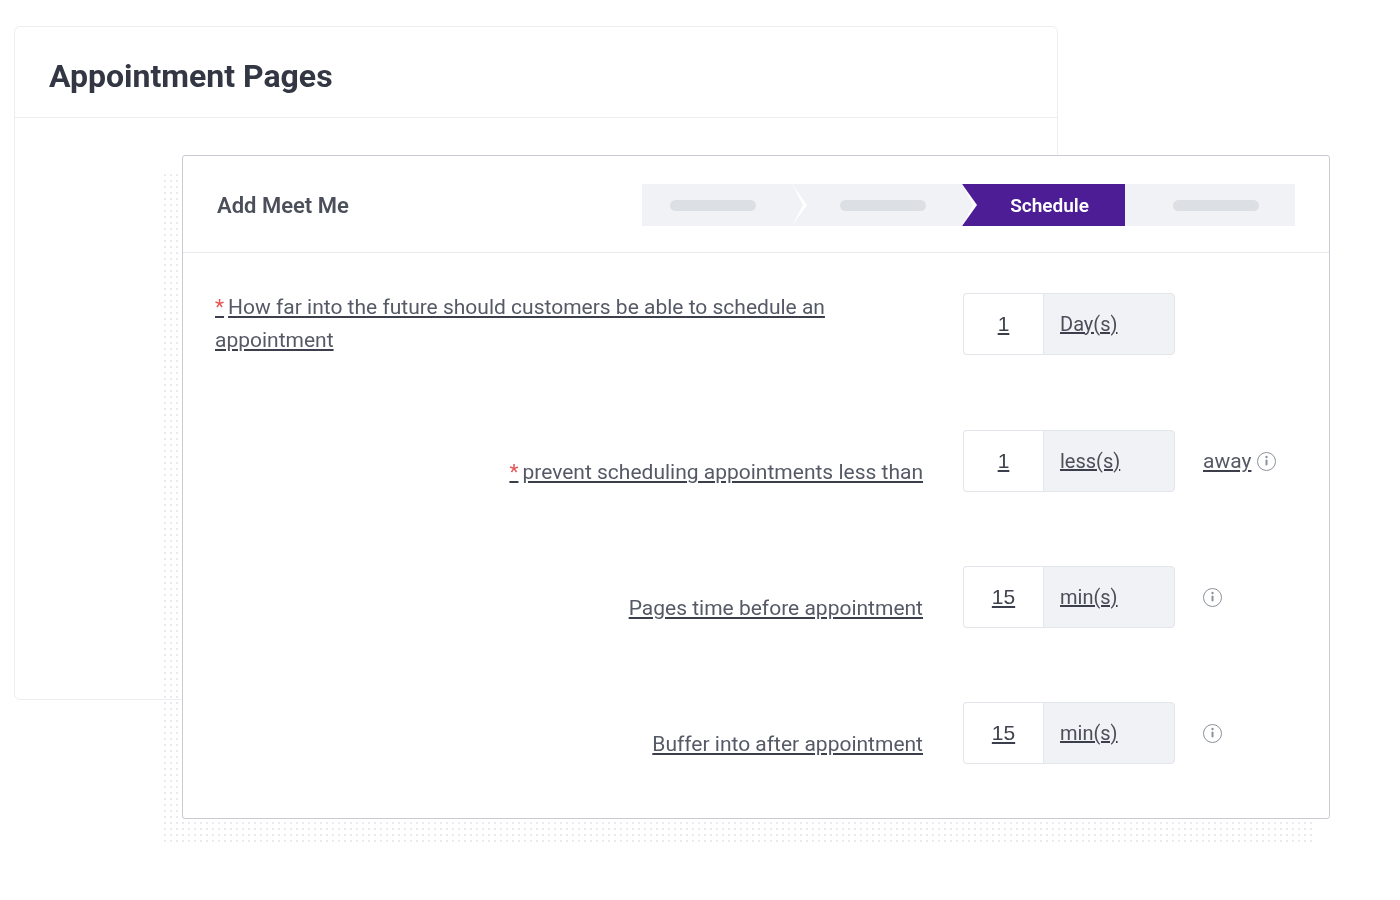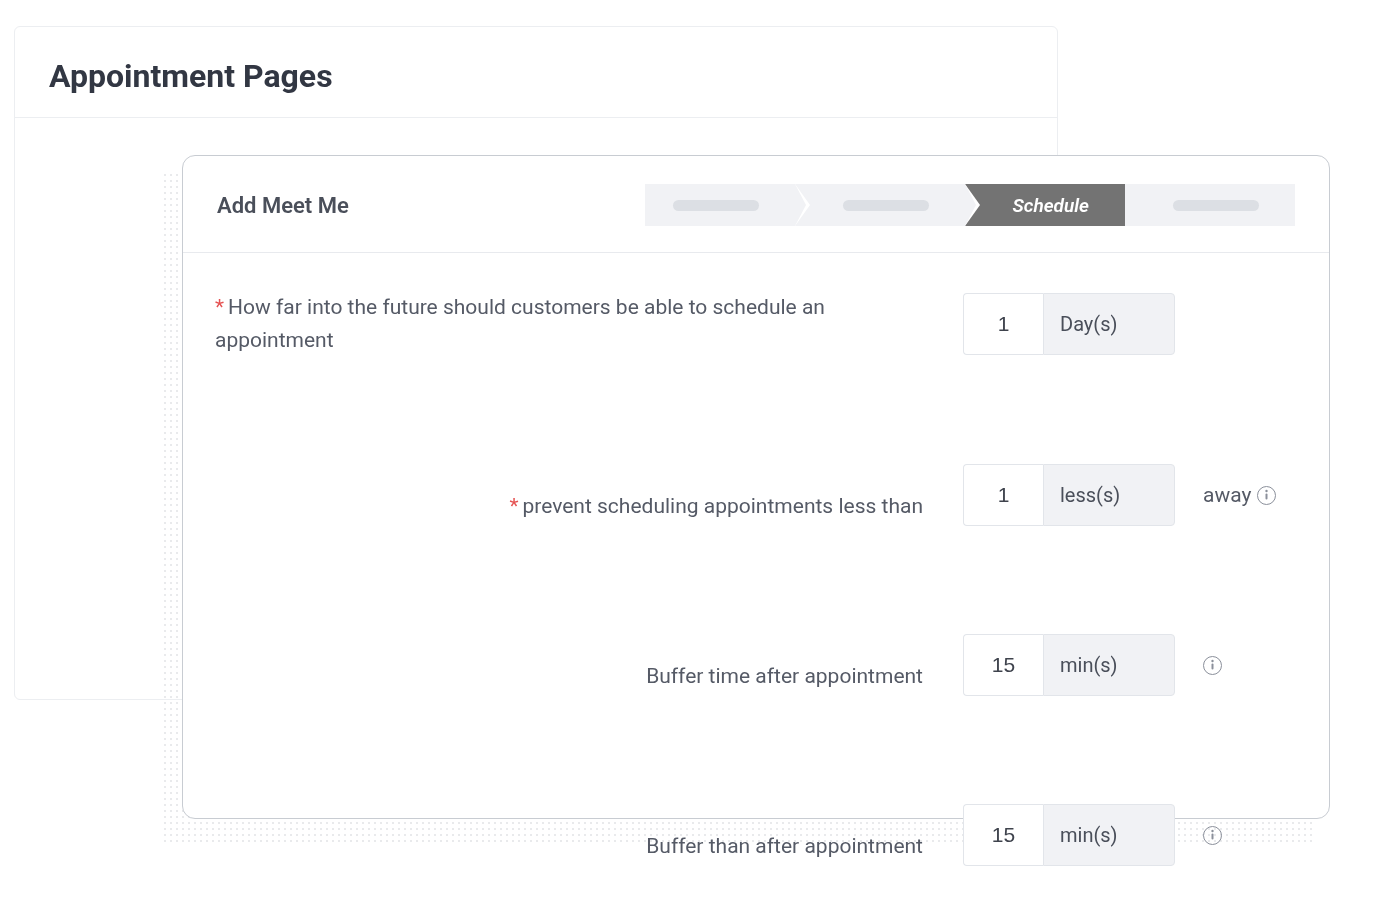--- a/index.html
+++ b/index.html
@@ -49,21 +49,21 @@
       opacity: 0.55;
     }
     .inner-card {
       position: absolute;
       left: 182px;
       top: 155px;
       width: 1148px;
       height: 664px;
       background: #ffffff;
       border: 1px solid #c8ccd2;
-      border-radius: 13px;
+      border-radius: 3px;
     }
     .inner-head-row {
       display: flex;
       align-items: center;
       padding: 28px 34px 26px 34px;
       border-bottom: 1px solid #e8eaee;
     }
     .inner-title {
       font-size: 22px;
       font-weight: 600;
@@ -113,34 +113,34 @@
     }
     .step .pill-skeleton {
       width: 86px;
       height: 11px;
       background: #dcdfe4;
       border-radius: 6px;
     }
     .step.step-last::after,
     .step.step-last::before { display:none; }
     .step-active {
-      background: #737373;
+      background: #4c1d95;
       color: #ffffff;
       font-weight: 600;
-      font-style: italic;
     }
     .step-active::after {
       border-left-color: #2f68ff;
     }
 
     .form-body {
       padding: 38px 2px 10px 32px;
       display: flex;
       flex-direction: column;
-      gap: 108px;
+      gap: 74px;
+      text-decoration: underline;
     }
     .form-row {
       display: flex;
       align-items: center;
     }
     .label-area {
       flex: 0 0 748px;
       display: flex;
       justify-content: flex-end;
       padding-right: 40px;
@@ -276,21 +276,21 @@
               <circle cx="4.5" cy="2" r="1.2" fill="#8b909b"></circle>
               <rect x="3.5" y="4.4" width="2" height="6.2" rx="1" fill="#8b909b"></rect>
             </svg>
         </span>
       </div>
     </div>
 
     <div class="form-row">
       <div class="label-area">
         <div class="label-text label-wrap-right">
-          <span>Buffer time after appointment</span>
+          <span>Pages time before appointment</span>
         </div>
       </div>
       <div class="input-group">
         <input class="num-input" value="15" style="">
         <div class="select-box">
             <span>min(s)</span>
           </div>
       </div>
       <div class="trailing">
         <span class="info-icon">
@@ -298,21 +298,21 @@
               <circle cx="4.5" cy="2" r="1.2" fill="#8b909b"></circle>
               <rect x="3.5" y="4.4" width="2" height="6.2" rx="1" fill="#8b909b"></rect>
             </svg>
         </span>
       </div>
     </div>
 
     <div class="form-row">
       <div class="label-area">
         <div class="label-text label-wrap-right">
-          <span>Buffer than after appointment</span>
+          <span>Buffer into after appointment</span>
         </div>
       </div>
       <div class="input-group">
         <input class="num-input" value="15" style="">
         <div class="select-box">
             <span>min(s)</span>
           </div>
       </div>
       <div class="trailing">
         <span class="info-icon">

